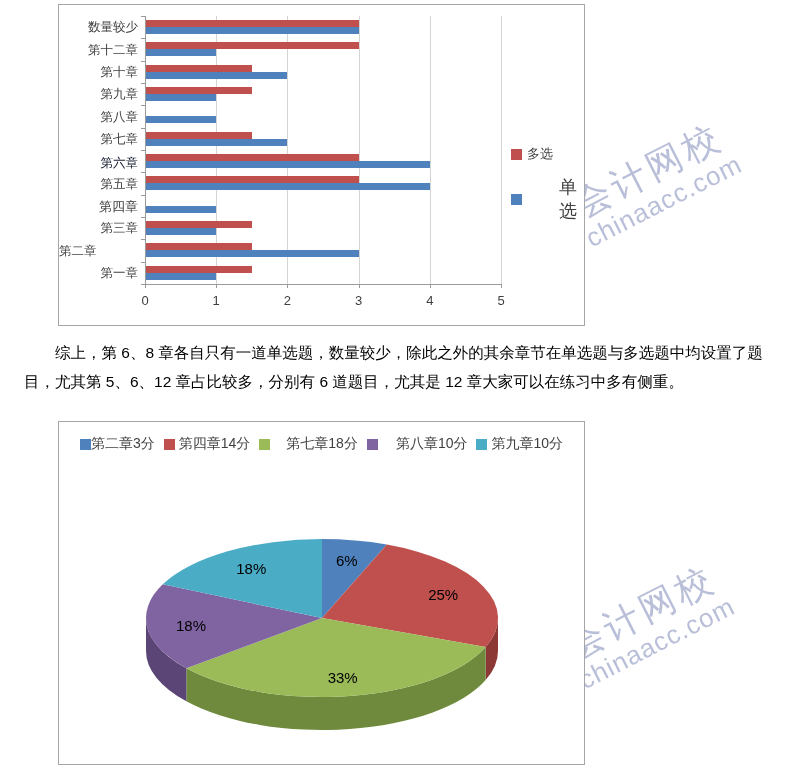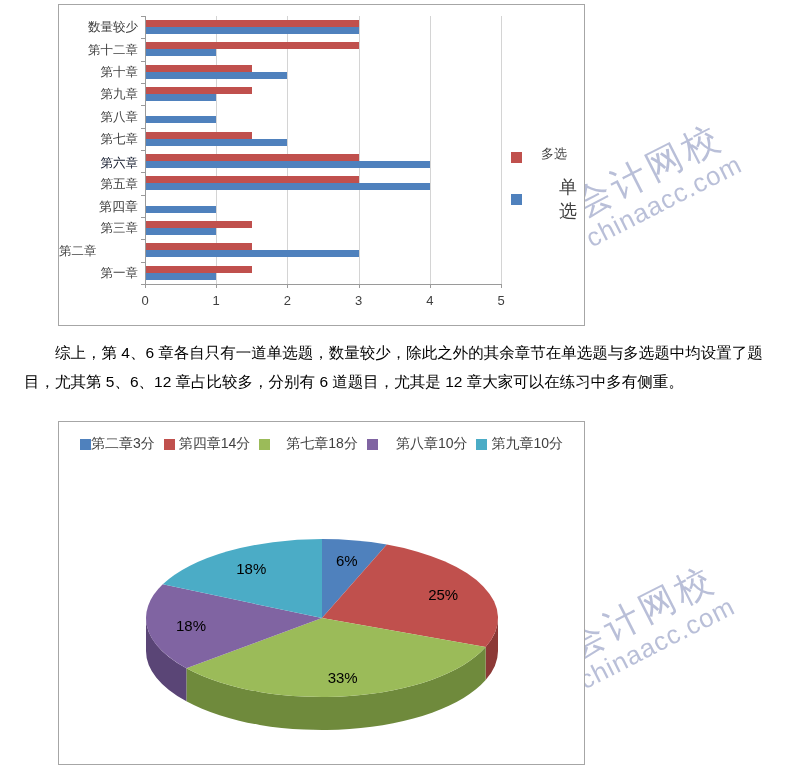--- a/index.html
+++ b/index.html
@@ -102,32 +102,32 @@
         <div style="position: absolute; left: 87px; top: 216px; width: 105.8px; height: 7px; background: rgb(192, 80, 77);"></div>
         <div style="position: absolute; left: 87px; top: 223px; width: 70.2px; height: 7px; background: rgb(79, 129, 189);"></div>
         <div style="position: absolute; left: 0px; top: 237.5px; width: 79px; font-size: 12.5px; color: rgb(63, 63, 63); white-space: nowrap;">第二章</div>
         <div style="position: absolute; left: 87px; top: 238.333px; width: 105.8px; height: 7px; background: rgb(192, 80, 77);"></div>
         <div style="position: absolute; left: 87px; top: 245.333px; width: 212.6px; height: 7px; background: rgb(79, 129, 189);"></div>
         <div style="position: absolute; left: 0px; top: 259.833px; width: 79px; text-align: right; font-size: 12.5px; color: rgb(63, 63, 63); white-space: nowrap;">第一章</div>
         <div style="position: absolute; left: 87px; top: 260.667px; width: 105.8px; height: 7px; background: rgb(192, 80, 77);"></div>
         <div style="position: absolute; left: 87px; top: 267.667px; width: 70.2px; height: 7px; background: rgb(79, 129, 189);"></div>
       </div>
     <div class="bar-legend">
-        <div style="display: flex; align-items: flex-end; gap: 19px;">
+        <div style="display: flex; align-items: center; gap: 5px;">
           <div style="width: 11px; height: 11px; background: rgb(192, 80, 77); flex: 0 0 auto;"></div>
           <div style="font-size: 13px; color: rgb(63, 63, 63);">多选</div>
         </div>
         <div style="display: flex; align-items: center; gap: 5px;">
           <div style="width: 11px; height: 11px; background: rgb(79, 129, 189); flex: 0 0 auto;"></div>
           <div style="font-size: 18px; color: rgb(63, 63, 63); margin-left: 32px;">单选</div>
         </div>
       </div>
   </div>
 
-  <p class="paragraph">综上，第 4、6 章各自只有一道单选题，数量较少，除此之外的其余章节在单选题与多选题中均设置了题目，尤其第 5、6、12 章占比较多，分别有 6 道题目，尤其是 12 章大家可以在练习中多有侧重。</p>
+  <p class="paragraph">综上，第 6、8 章各自只有一道单选题，数量较少，除此之外的其余章节在单选题与多选题中均设置了题目，尤其第 5、6、12 章占比较多，分别有 6 道题目，尤其是 12 章大家可以在练习中多有侧重。</p>
 
   <div class="chart-box pie-box">
     <div class="pie-legend">
         <div style="display: flex; align-items: center; ">
           <div style="width: 11px; height: 11px; background: rgb(79, 129, 189); flex: 0 0 auto;"></div>
           <div style="font-size: 14px; color: rgb(63, 63, 63);">第二章3分</div>
         </div>
         <div style="display: flex; align-items: center; gap: 4px;">
           <div style="width: 11px; height: 11px; background: rgb(192, 80, 77); flex: 0 0 auto;"></div>
           <div style="font-size: 14px; color: rgb(63, 63, 63);">第四章14分</div>

